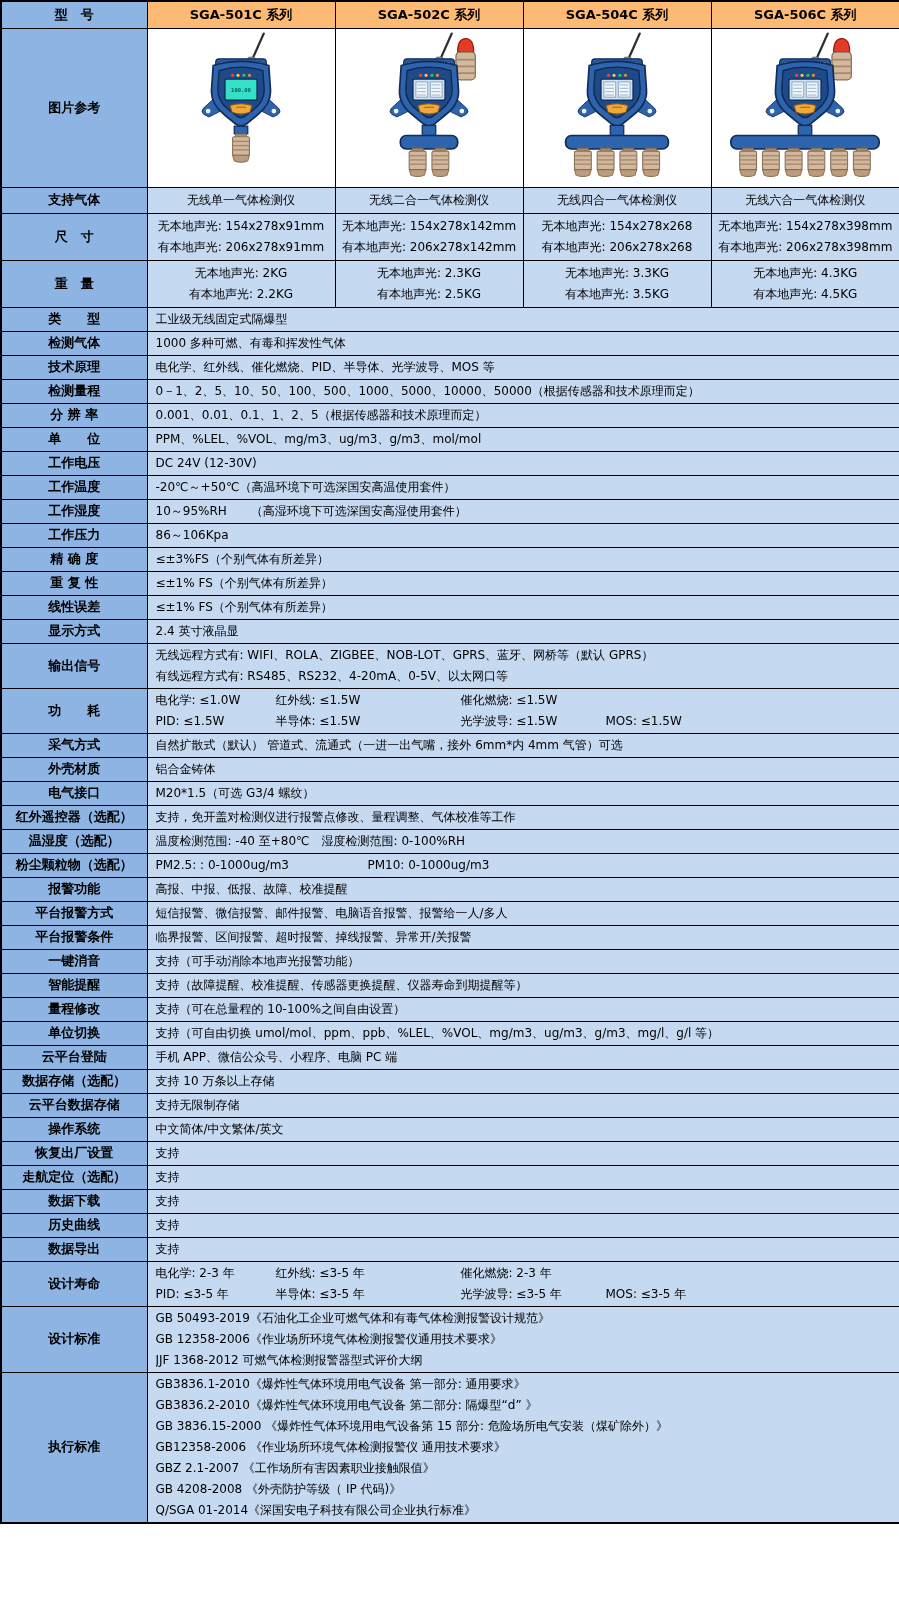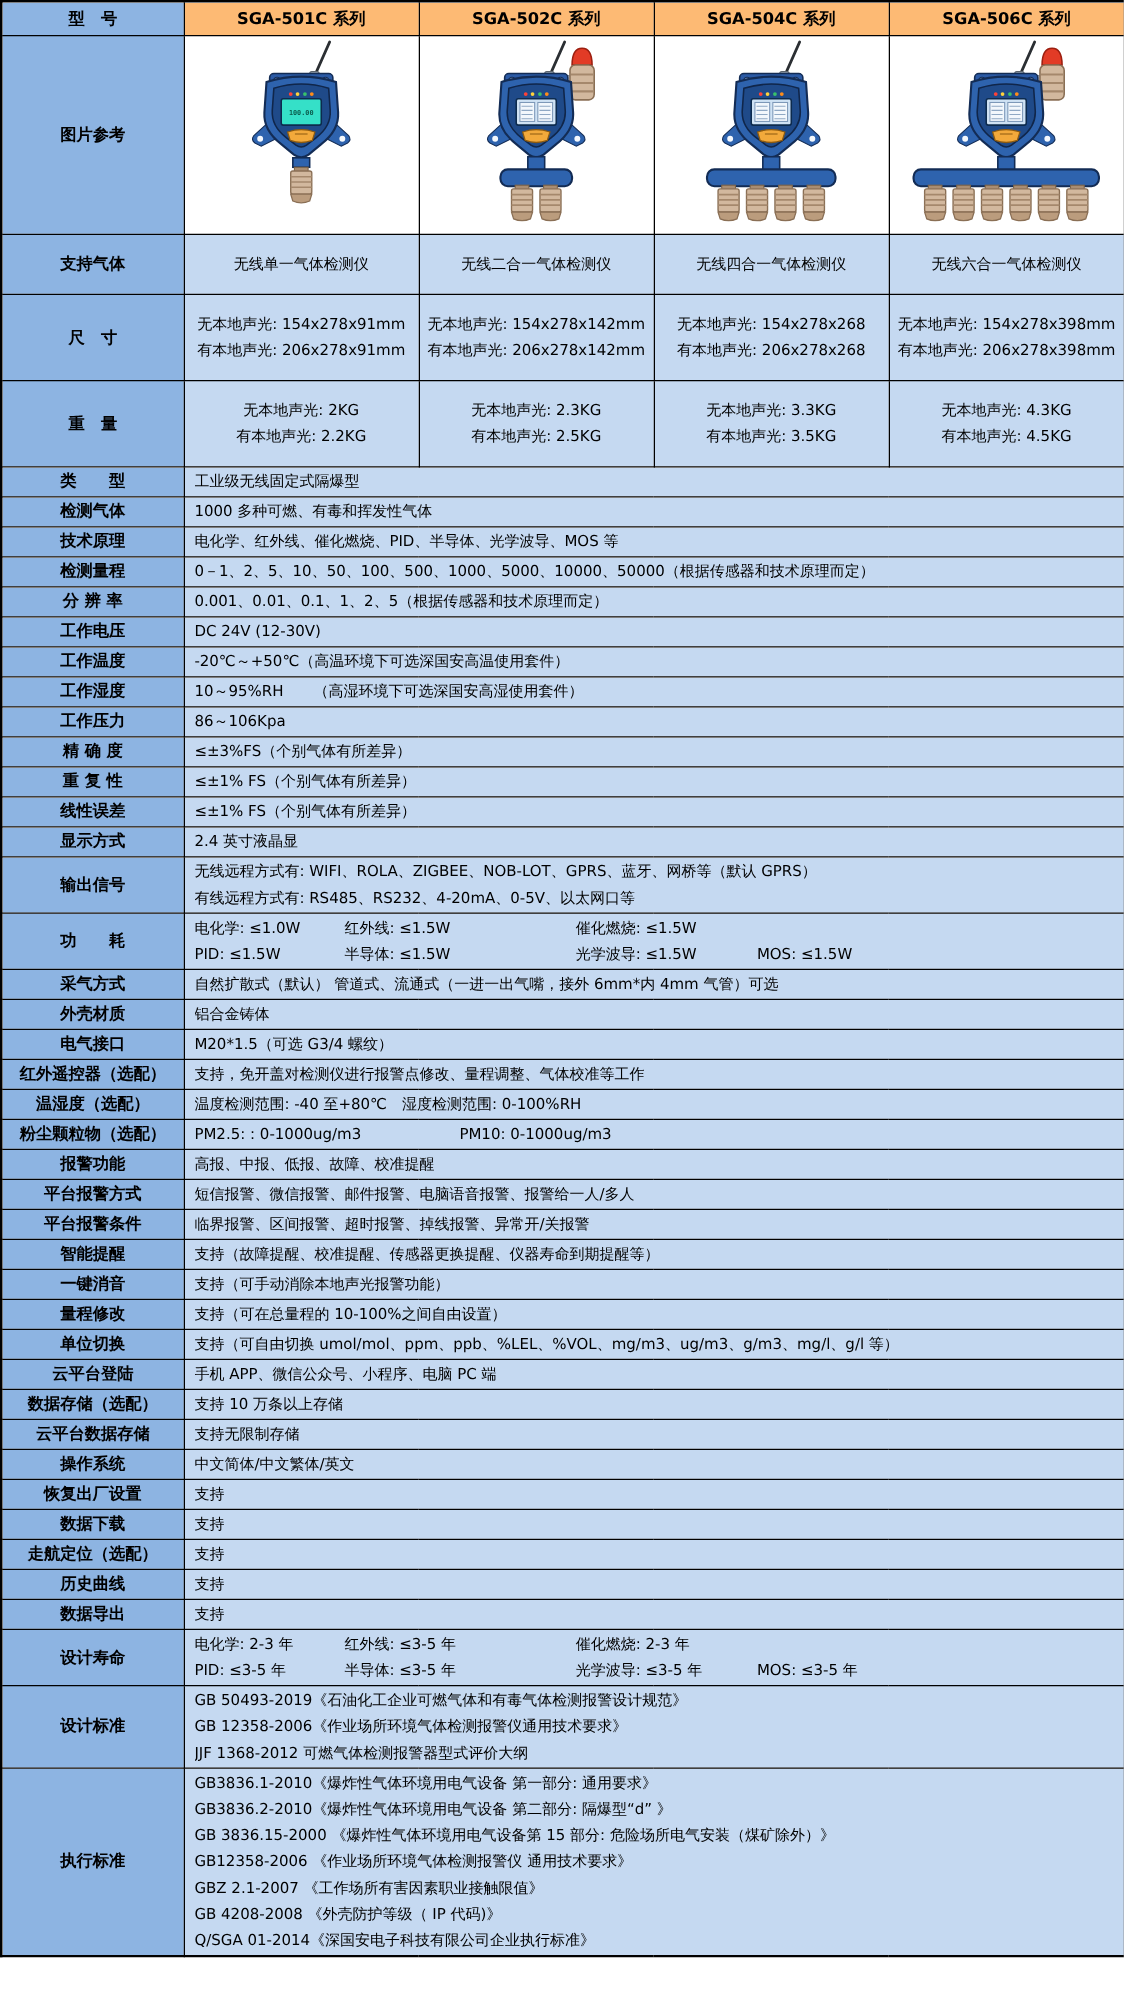--- a/index.html
+++ b/index.html
@@ -2,21 +2,21 @@
 <html><head>
 <meta charset="utf-8">
 <style>
   html,body{margin:0;padding:0;background:#ffffff;}
   body{width:899px;font-family:"DejaVu Sans","Liberation Sans",sans-serif;color:#000;}
   table.spec{border-collapse:collapse;width:899px;table-layout:fixed;border:2px solid #000;}
   td{border:1px solid #000;overflow:hidden;vertical-align:middle;box-sizing:border-box;}
   td.lbl{background:#8DB4E2;text-align:center;font-weight:bold;font-size:13px;padding:0 2px;margin-left:17px;}
   td.hdr{background:#fdba74;text-align:center;font-weight:bold;font-size:13px;}
   td.val{background:#C5D9F1;font-size:12px;padding:1px 0 1px 8px;}
-  td.val.center{text-align:center;padding:13px 2px;}
+  td.val.center{text-align:center;padding:2px 2px;}
   td.pic{background:#ffffff;text-align:center;vertical-align:middle;padding:2px 0;}
   .line{line-height:21px;white-space:nowrap;overflow:hidden;}
   tr.h-header{height:27px;}
   tr.h-pic{height:156px;}
   tr.h-1{height:25px;}
   tr.h-2{height:43px;}
   
   .segrow span{display:inline-block;white-space:nowrap;vertical-align:top;}
   .segrow.tabs3 span:nth-child(1){width:120px;}
   .segrow.tabs3 span:nth-child(2){width:165px;}
@@ -330,20 +330,26 @@
           <div class="line">0－1、2、5、10、50、100、500、1000、5000、10000、50000（根据传感器和技术原理而定）</div>
         </td>
       </tr>
       <tr>
         <td class="lbl">分 辨 率</td>
         <td class="val" colspan="4">
           <div class="line">0.001、0.01、0.1、1、2、5（根据传感器和技术原理而定）</div>
         </td>
       </tr>
       <tr>
+        <td class="lbl">单　　位</td>
+        <td class="val" colspan="4">
+          <div class="line">PPM、%LEL、%VOL、mg/m3、ug/m3、g/m3、mol/mol</div>
+        </td>
+      </tr>
+      <tr>
         <td class="lbl">工作电压</td>
         <td class="val" colspan="4">
           <div class="line">DC 24V (12-30V)</div>
         </td>
       </tr>
       <tr>
         <td class="lbl">工作温度</td>
         <td class="val" colspan="4">
           <div class="line">-20℃～+50℃（高温环境下可选深国安高温使用套件）</div>
         </td>
@@ -446,32 +452,32 @@
           <div class="line">短信报警、微信报警、邮件报警、电脑语音报警、报警给一人/多人</div>
         </td>
       </tr>
       <tr>
         <td class="lbl">平台报警条件</td>
         <td class="val" colspan="4">
           <div class="line">临界报警、区间报警、超时报警、掉线报警、异常开/关报警</div>
         </td>
       </tr>
       <tr>
+        <td class="lbl">一键消音</td>
+        <td class="val" colspan="4">
+          <div class="line">支持（可手动消除本地声光报警功能）</div>
+        </td>
+      </tr>
+      <tr>
         <td class="lbl">智能提醒</td>
         <td class="val" colspan="4">
           <div class="line">支持（故障提醒、校准提醒、传感器更换提醒、仪器寿命到期提醒等）</div>
         </td>
       </tr>
       <tr>
-        <td class="lbl">一键消音</td>
-        <td class="val" colspan="4">
-          <div class="line">支持（可手动消除本地声光报警功能）</div>
-        </td>
-      </tr>
-      <tr>
         <td class="lbl">量程修改</td>
         <td class="val" colspan="4">
           <div class="line">支持（可在总量程的 10-100%之间自由设置）</div>
         </td>
       </tr>
       <tr>
         <td class="lbl">单位切换</td>
         <td class="val" colspan="4">
           <div class="line">支持（可自由切换 umol/mol、ppm、ppb、%LEL、%VOL、mg/m3、ug/m3、g/m3、mg/l、g/l 等）</div>
         </td>
@@ -500,27 +506,27 @@
           <div class="line">中文简体/中文繁体/英文</div>
         </td>
       </tr>
       <tr>
         <td class="lbl">恢复出厂设置</td>
         <td class="val" colspan="4">
           <div class="line">支持</div>
         </td>
       </tr>
       <tr>
+        <td class="lbl">走航定位（选配）</td>
+        <td class="val" colspan="4">
+          <div class="line">支持</div>
+        </td>
+      </tr>
+      <tr>
         <td class="lbl">数据下载</td>
-        <td class="val" colspan="4">
-          <div class="line">支持</div>
-        </td>
-      </tr>
-      <tr>
-        <td class="lbl">走航定位（选配）</td>
         <td class="val" colspan="4">
           <div class="line">支持</div>
         </td>
       </tr>
       <tr>
         <td class="lbl">历史曲线</td>
         <td class="val" colspan="4">
           <div class="line">支持</div>
         </td>
       </tr>

